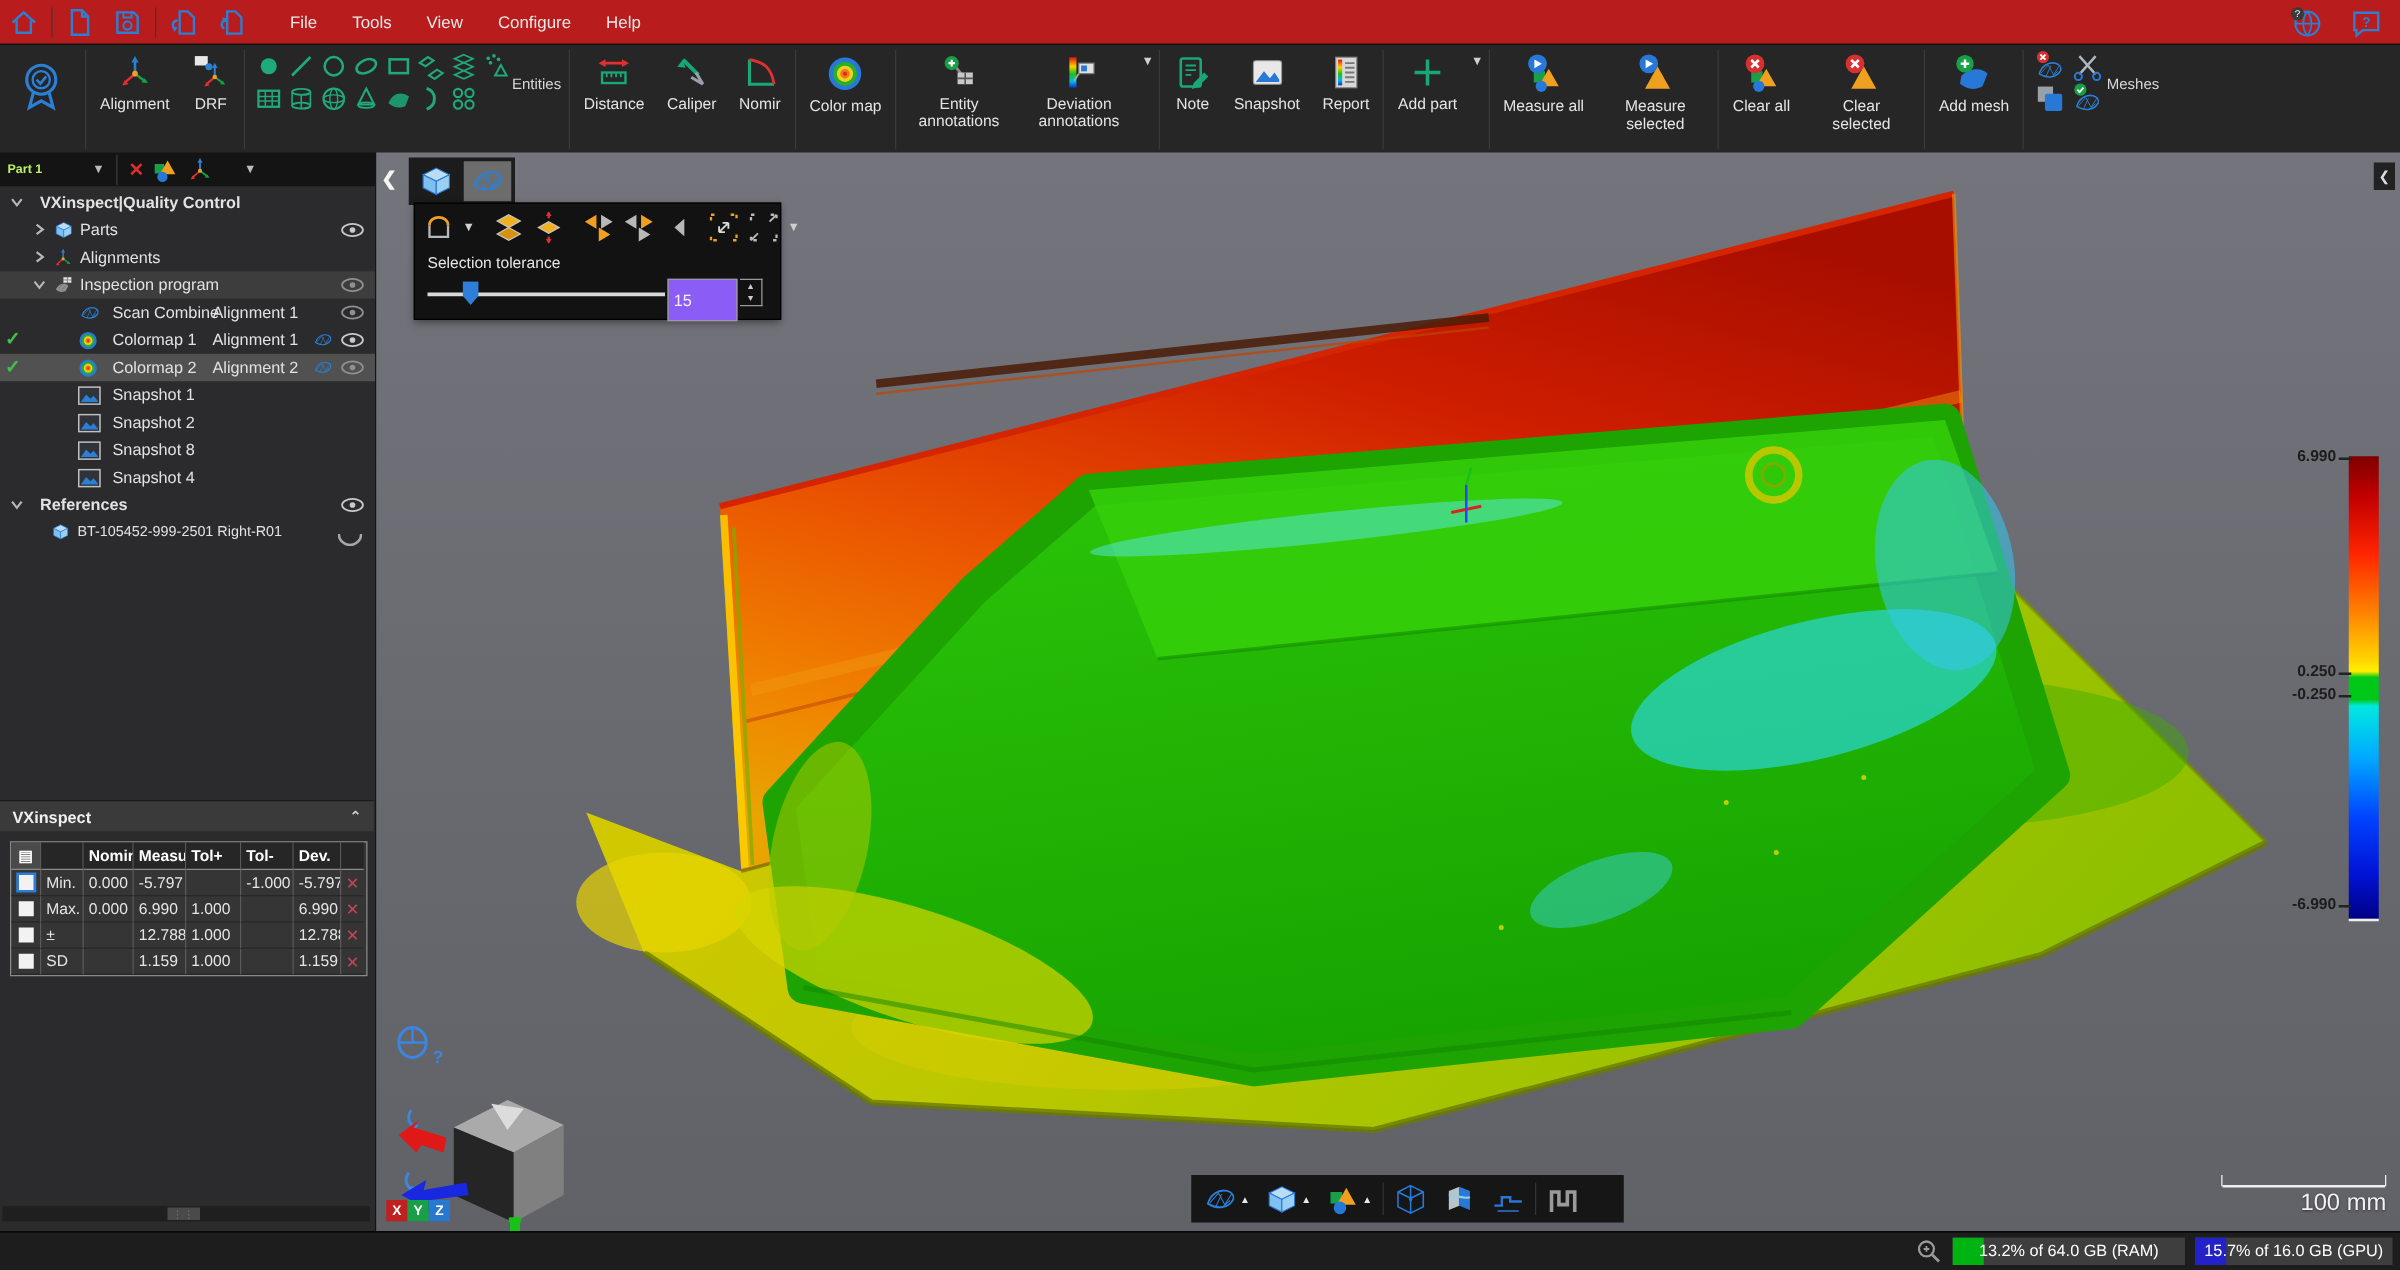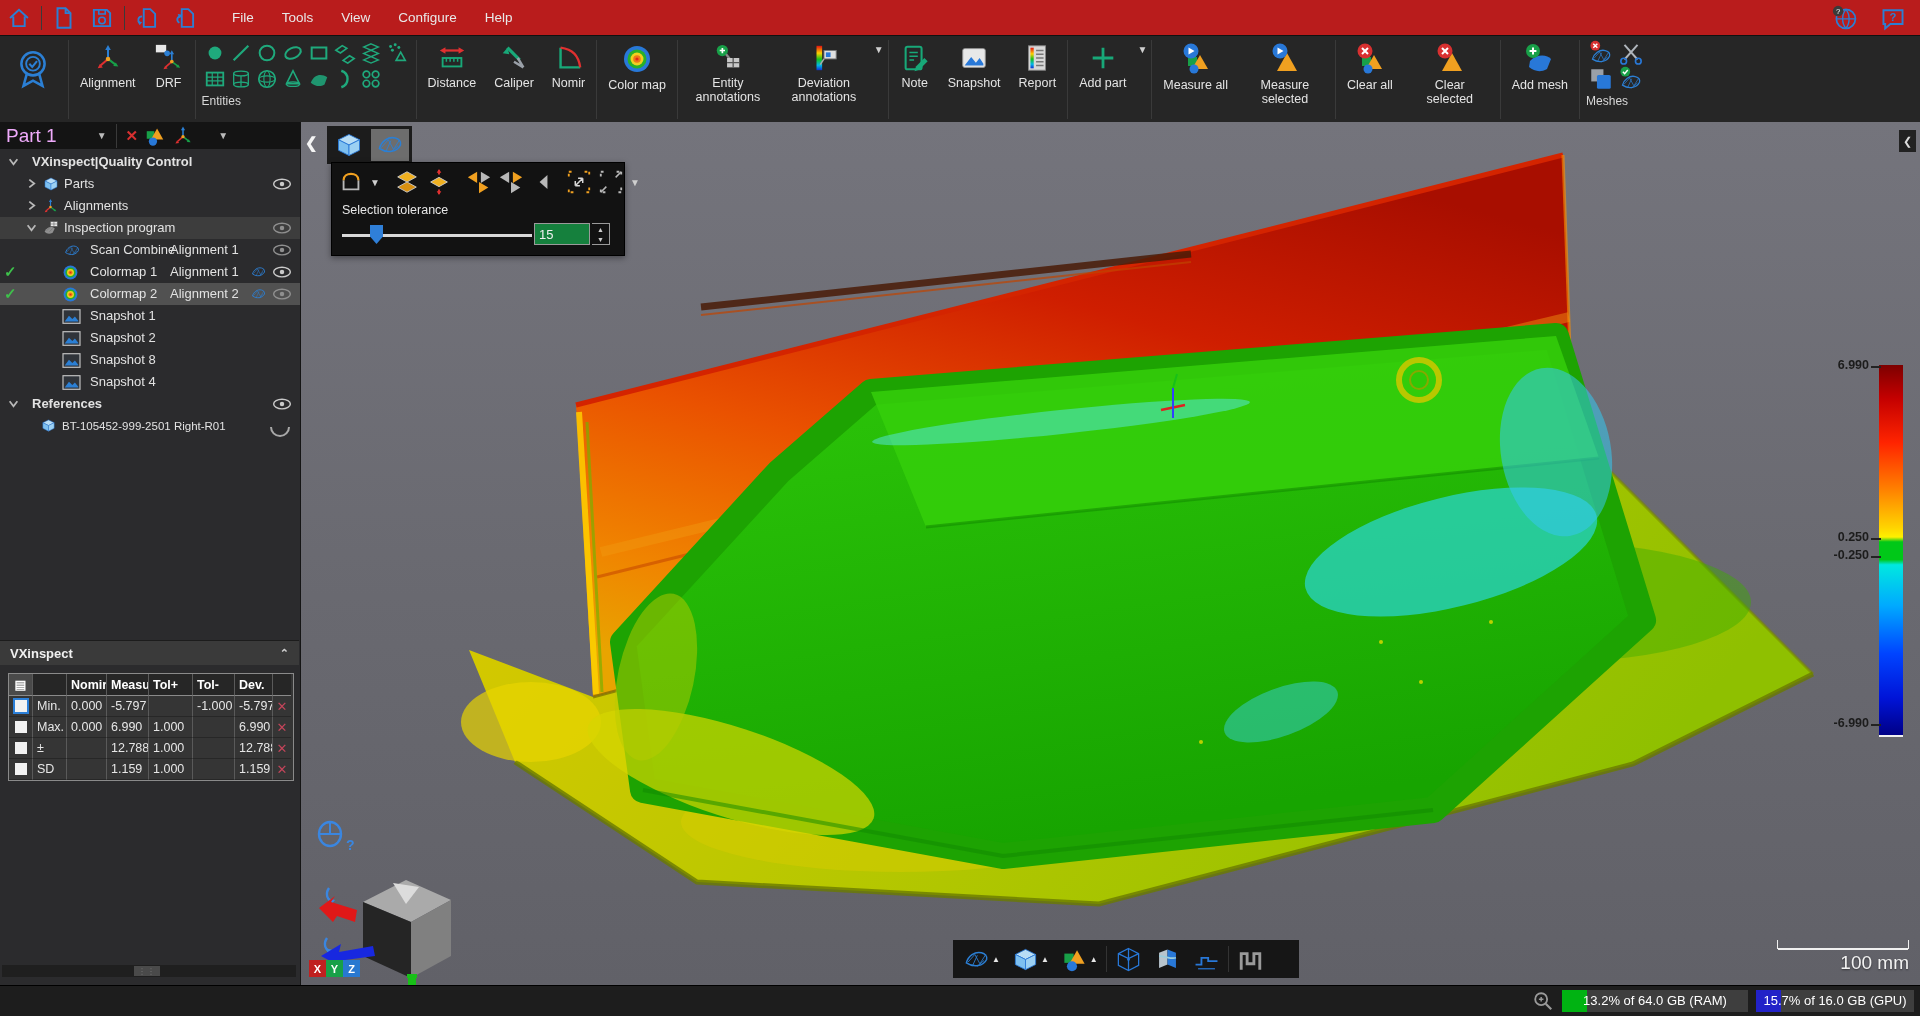--- a/index.html
+++ b/index.html
@@ -10,29 +10,29 @@
   .vsep{width:1px;height:24px;background:#3a3a3a;margin:0 3px;}
   .menus{display:flex;margin-left:14px;}
   .menu-item{padding:0 14px;line-height:35px;color:#e8e8e8;font-size:13.5px;cursor:pointer;}
   .mright{margin-left:auto;display:flex;align-items:center;padding-right:8px;gap:10px;}
   
   .ribbon{position:absolute;left:0;top:35px;right:0;height:87px;background:#262626;border-top:1px solid #111;display:flex;align-items:flex-start;}
   .rsep{width:1px;align-self:stretch;background:#3a3a3a;margin:4px 2px;}
   .rbtn{background:none;border:none;color:#e4e4e4;display:flex;flex-direction:column;align-items:center;gap:3px;padding:7px 9px 2px;cursor:pointer;max-width:96px;}
   .rlabel{font-size:12.5px;line-height:1.15;text-align:center;max-width:78px;}
   .rcaret{background:none;border:none;color:#cfcfcf;font-size:10px;padding:8px 2px;cursor:pointer;}
-  .rgroup{display:flex;flex-direction:column;padding:4px 4px 0;}
+  .rgroup{display:flex;flex-direction:row;align-items:center;padding:4px 4px 0;}
   .egrid{display:grid;grid-template-columns:repeat(8,26px);grid-auto-rows:26px;justify-items:center;align-items:center;}
   .gcaption{font-size:12px;color:#d8d8d8;margin-top:2px;}
   .badge{padding:10px 14px 0;}
   .mgrid{display:grid;grid-template-columns:30px 30px;grid-auto-rows:26px;justify-items:center;align-items:center;}
   
   .lpanel{position:absolute;left:0;top:122px;width:300px;bottom:31px;background:#2b2b2d;border-right:1px solid #151515;}
   .phead{height:27px;background:#141414;display:flex;align-items:center;padding:0 6px;gap:6px;}
-  .pname{font-size:19px;color:#f0abfc;}
+  .pname{font-size:10px;color:#bef264;font-weight:bold;}
   .pcaret{color:#bbb;font-size:10px;margin-left:34px;cursor:pointer;}
   .tree{position:relative;margin-top:2px;}
   .trow{position:relative;height:22px;line-height:22px;cursor:pointer;}
   .hl1{background:#3d3d3d;}
   .hl2{background:#515151;}
   .troot{font-weight:bold;font-size:15px;color:#ffffff;}
   .tchev{position:absolute;top:5px;color:#b8b8b8;}
   .ticon{position:absolute;top:3px;}
   .tname{position:absolute;white-space:nowrap;font-size:13px;color:#e2e2e2;}
   .talign{position:absolute;left:170px;font-size:13px;color:#e2e2e2;}
@@ -62,21 +62,21 @@
   .vtab{width:38px;height:32px;display:flex;align-items:center;justify-content:center;cursor:pointer;}
   .vtab.on{background:#6d6d6d;}
   .popup{position:absolute;left:30px;top:40px;width:292px;height:92px;background:#121212;border:1px solid #000;box-shadow:0 2px 6px rgba(0,0,0,.4);}
   .ptools{display:flex;align-items:center;height:38px;padding:0 4px;gap:2px;}
   .ptb{background:none;border:none;padding:2px;cursor:pointer;display:flex;align-items:center;}
   .psep{width:1px;height:26px;background:#3a3a3a;margin:0 3px;}
   .plabel{font-size:12.5px;color:#e6e6e6;margin:2px 0 0 10px;}
   .sliderrow{position:absolute;left:10px;right:10px;top:60px;height:24px;}
   .strack{position:absolute;left:0;top:11px;width:190px;height:3px;background:#d8d8d8;}
   .sthumb{position:absolute;left:28px;top:2px;width:13px;height:19px;background:#2f7fd8;clip-path:polygon(0 0,100% 0,100% 60%,50% 100%,0 60%);cursor:pointer;}
-  .spin{position:absolute;right:24px;top:0;width:56px;height:22px;background:#15803d;border:1px solid #9a9a9a;color:#f0f0f0;font-size:13px;padding:4px 4px;box-sizing:border-box;}
+  .spin{position:absolute;right:24px;top:0;width:56px;height:22px;background:#8b5cf6;border:1px solid #9a9a9a;color:#f0f0f0;font-size:13px;padding:16px 4px;box-sizing:border-box;}
   .spinbtns{position:absolute;right:4px;top:0;width:18px;height:22px;border:1px solid #9a9a9a;border-left:none;box-sizing:border-box;display:flex;flex-direction:column;}
   .spinbtns span{flex:1;display:flex;align-items:center;justify-content:center;color:#ccc;font-size:7px;cursor:pointer;}
   .rt-collapse{position:absolute;right:4px;top:8px;width:17px;height:22px;background:#222;color:#ddd;font-size:11px;display:flex;align-items:center;justify-content:center;cursor:pointer;}
   
   .cbar{position:absolute;left:1578px;top:243px;width:24px;height:370px;border-bottom:2px solid #f0f0f0;background:linear-gradient(180deg,#7d0000 0%,#c40000 9%,#ff2400 21%,#ff7c00 33%,#ffd400 44%,#fff000 46.5%,#00c818 47.8%,#00c818 52.6%,#00e8e0 54%,#00aaff 65%,#0044ff 78%,#0014d8 90%,#000086 100%);}
   .cl{position:absolute;width:60px;text-align:right;font-size:12.5px;color:#1c1c1c;font-weight:bold;}
   .cl i{position:absolute;right:-12px;top:8px;width:10px;height:1.5px;background:#222;font-style:normal;}
   
   .mousehelp{position:absolute;left:14px;top:698px;cursor:pointer;}
   .xyz{position:absolute;left:8px;top:838px;display:flex;}

